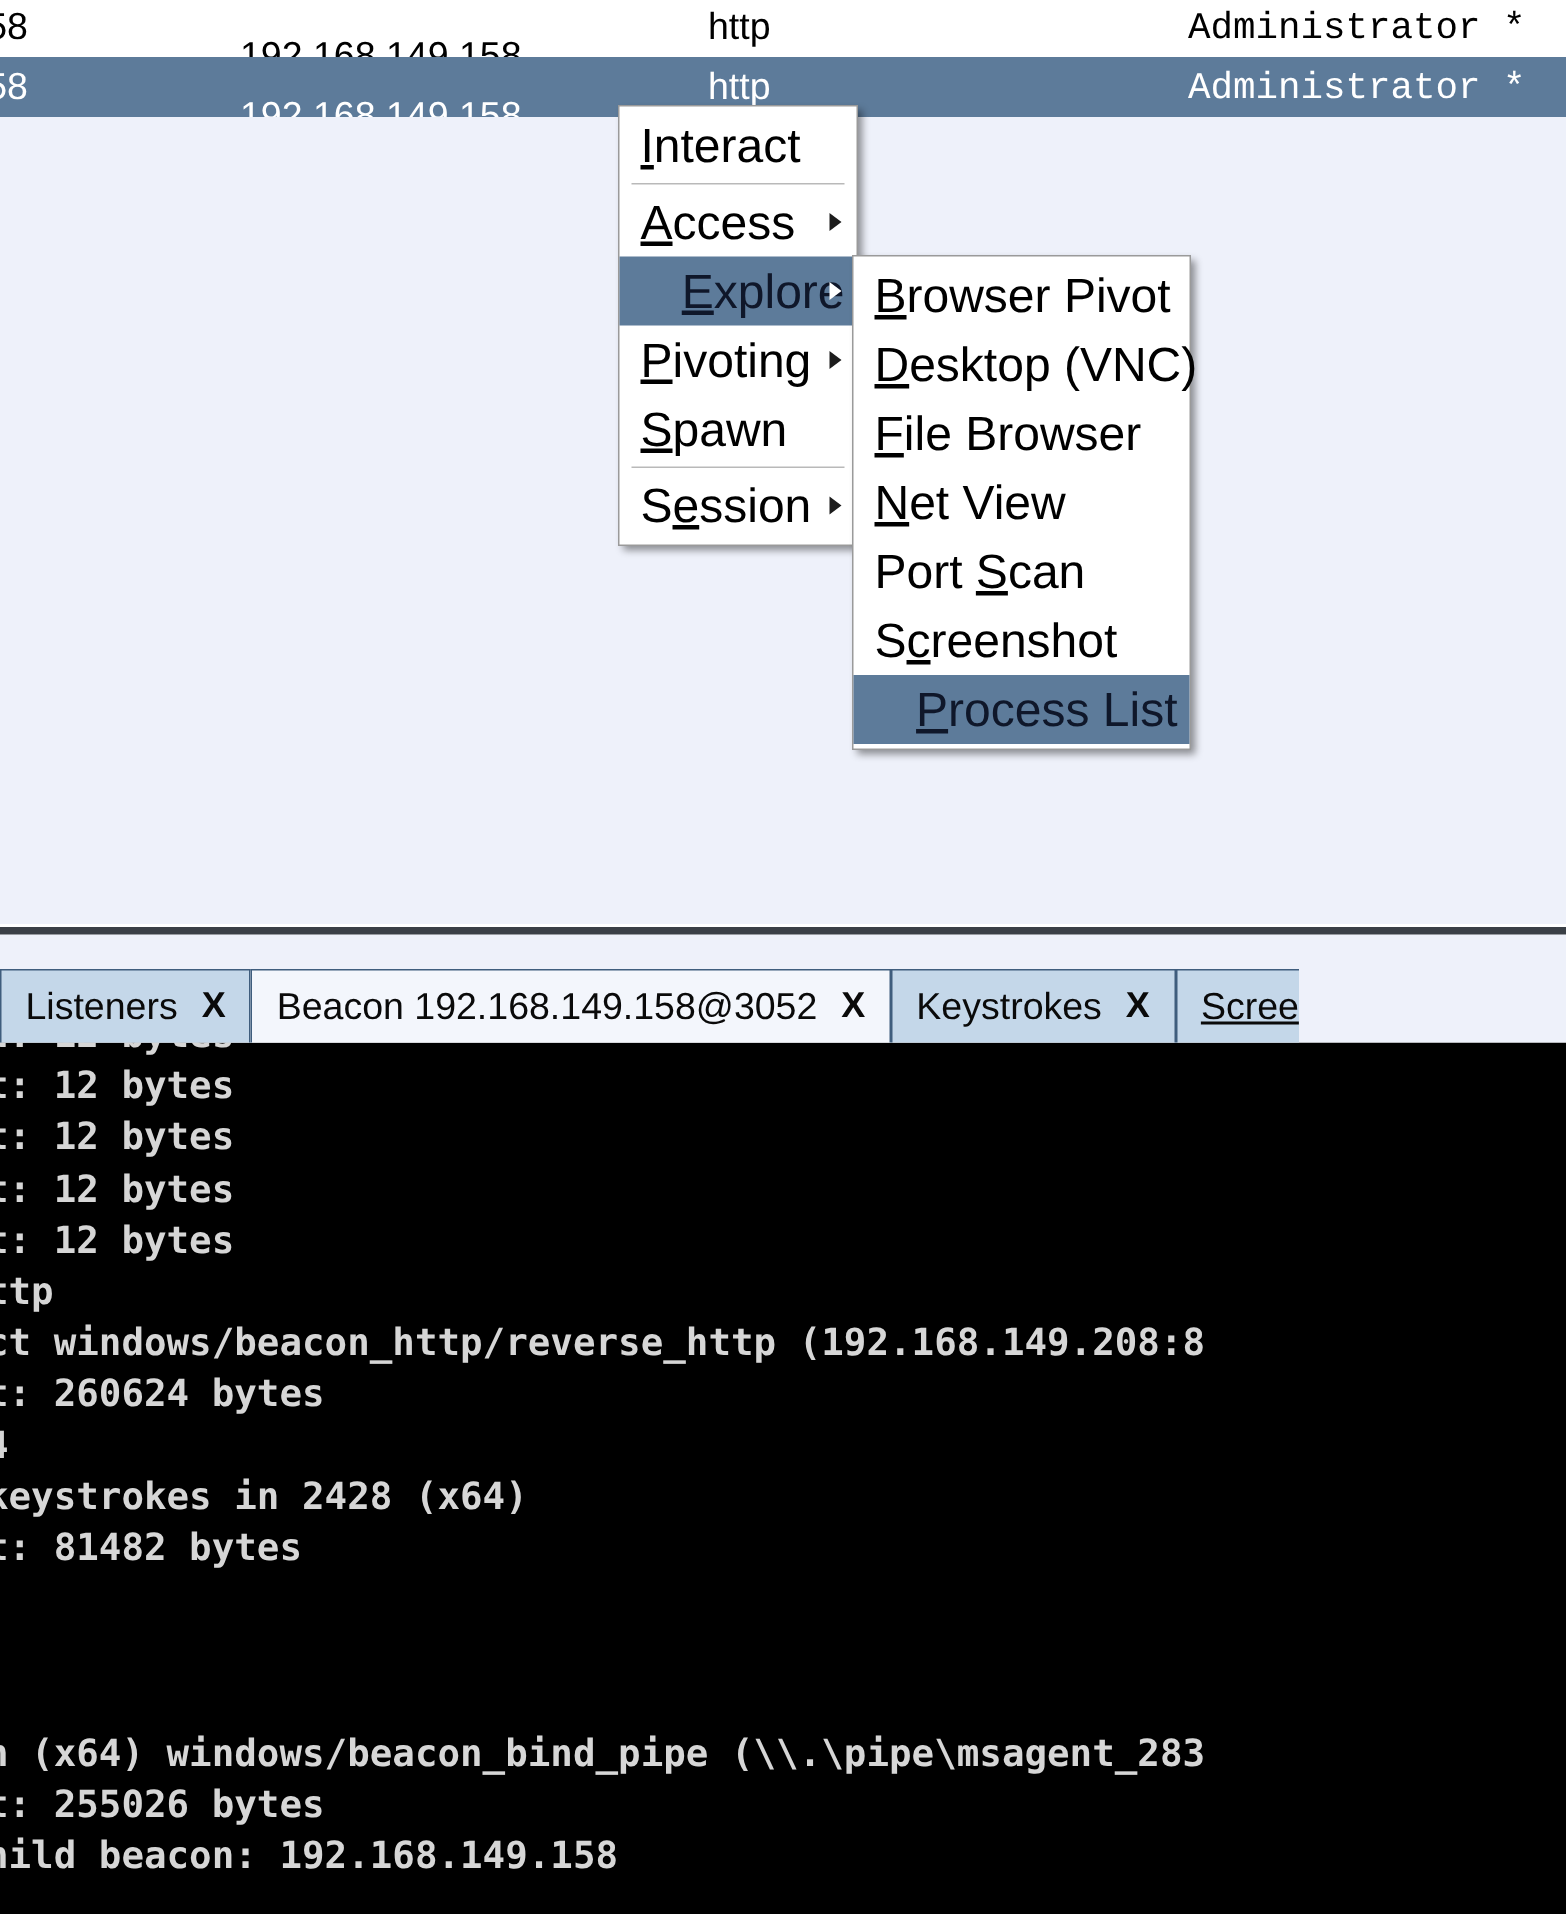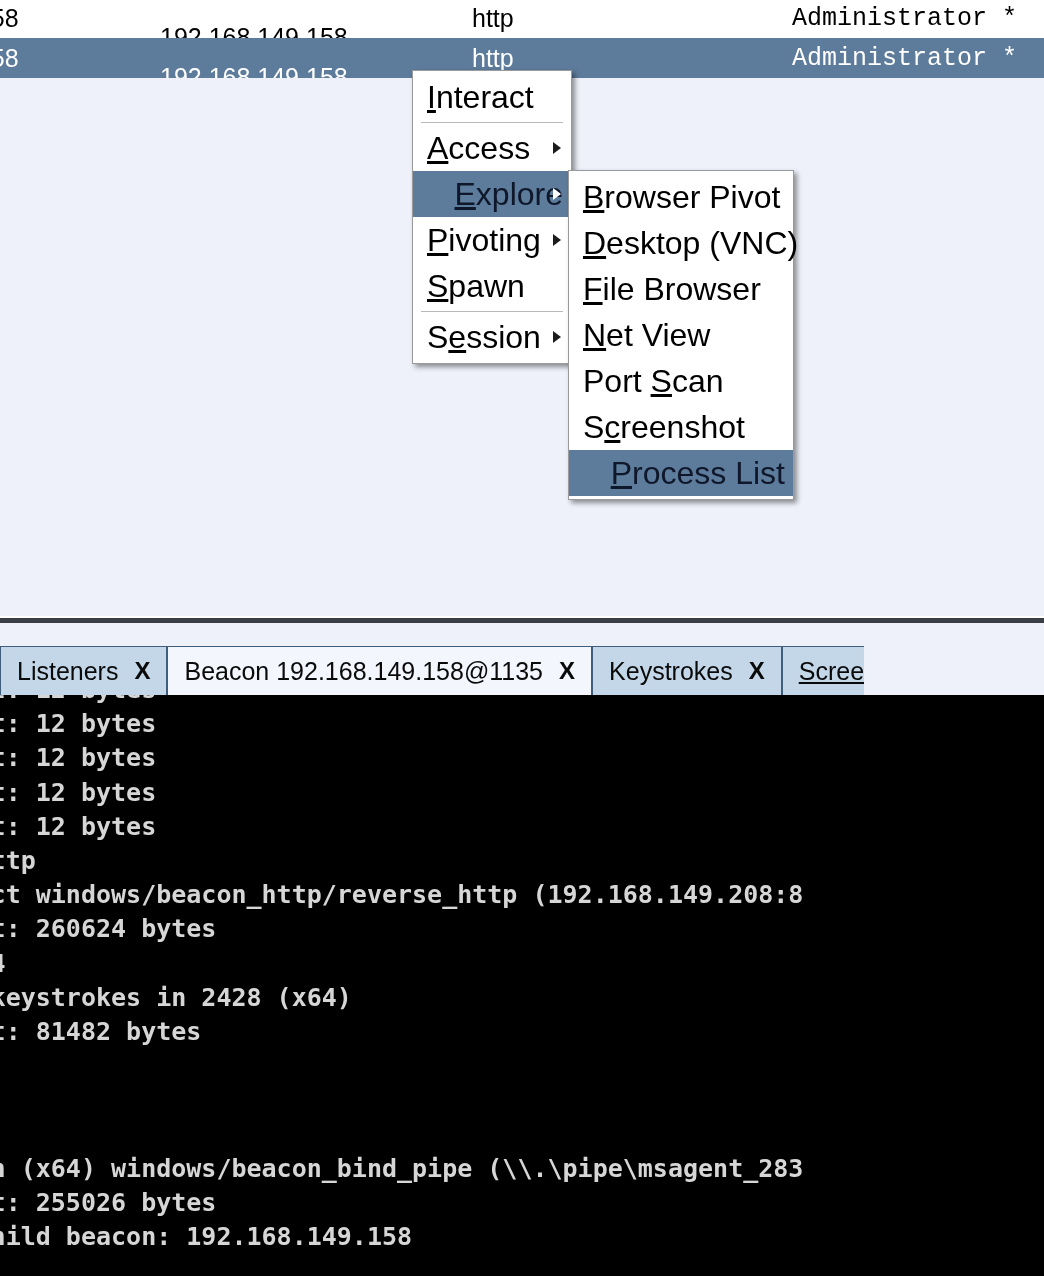--- a/index.html
+++ b/index.html
@@ -232,21 +232,21 @@
 
 <div id="main-divider"></div>
 <div id="tabstrip-bg"></div>
 
 <div id="tabstrip">
     <div class="tab">
       <span>Listeners</span>
       <span class="tab-close">X</span>
     </div>
     <div class="tab active">
-      <span>Beacon 192.168.149.158@1135</span>
+      <span>Beacon 192.168.149.158@3052</span>
       <span class="tab-close">X</span>
     </div>
     <div class="tab">
       <span>Keystrokes</span>
       <span class="tab-close">X</span>
     </div>
     <div class="tab truncated">
       <span>Scree</span>
     </div>
   </div>

